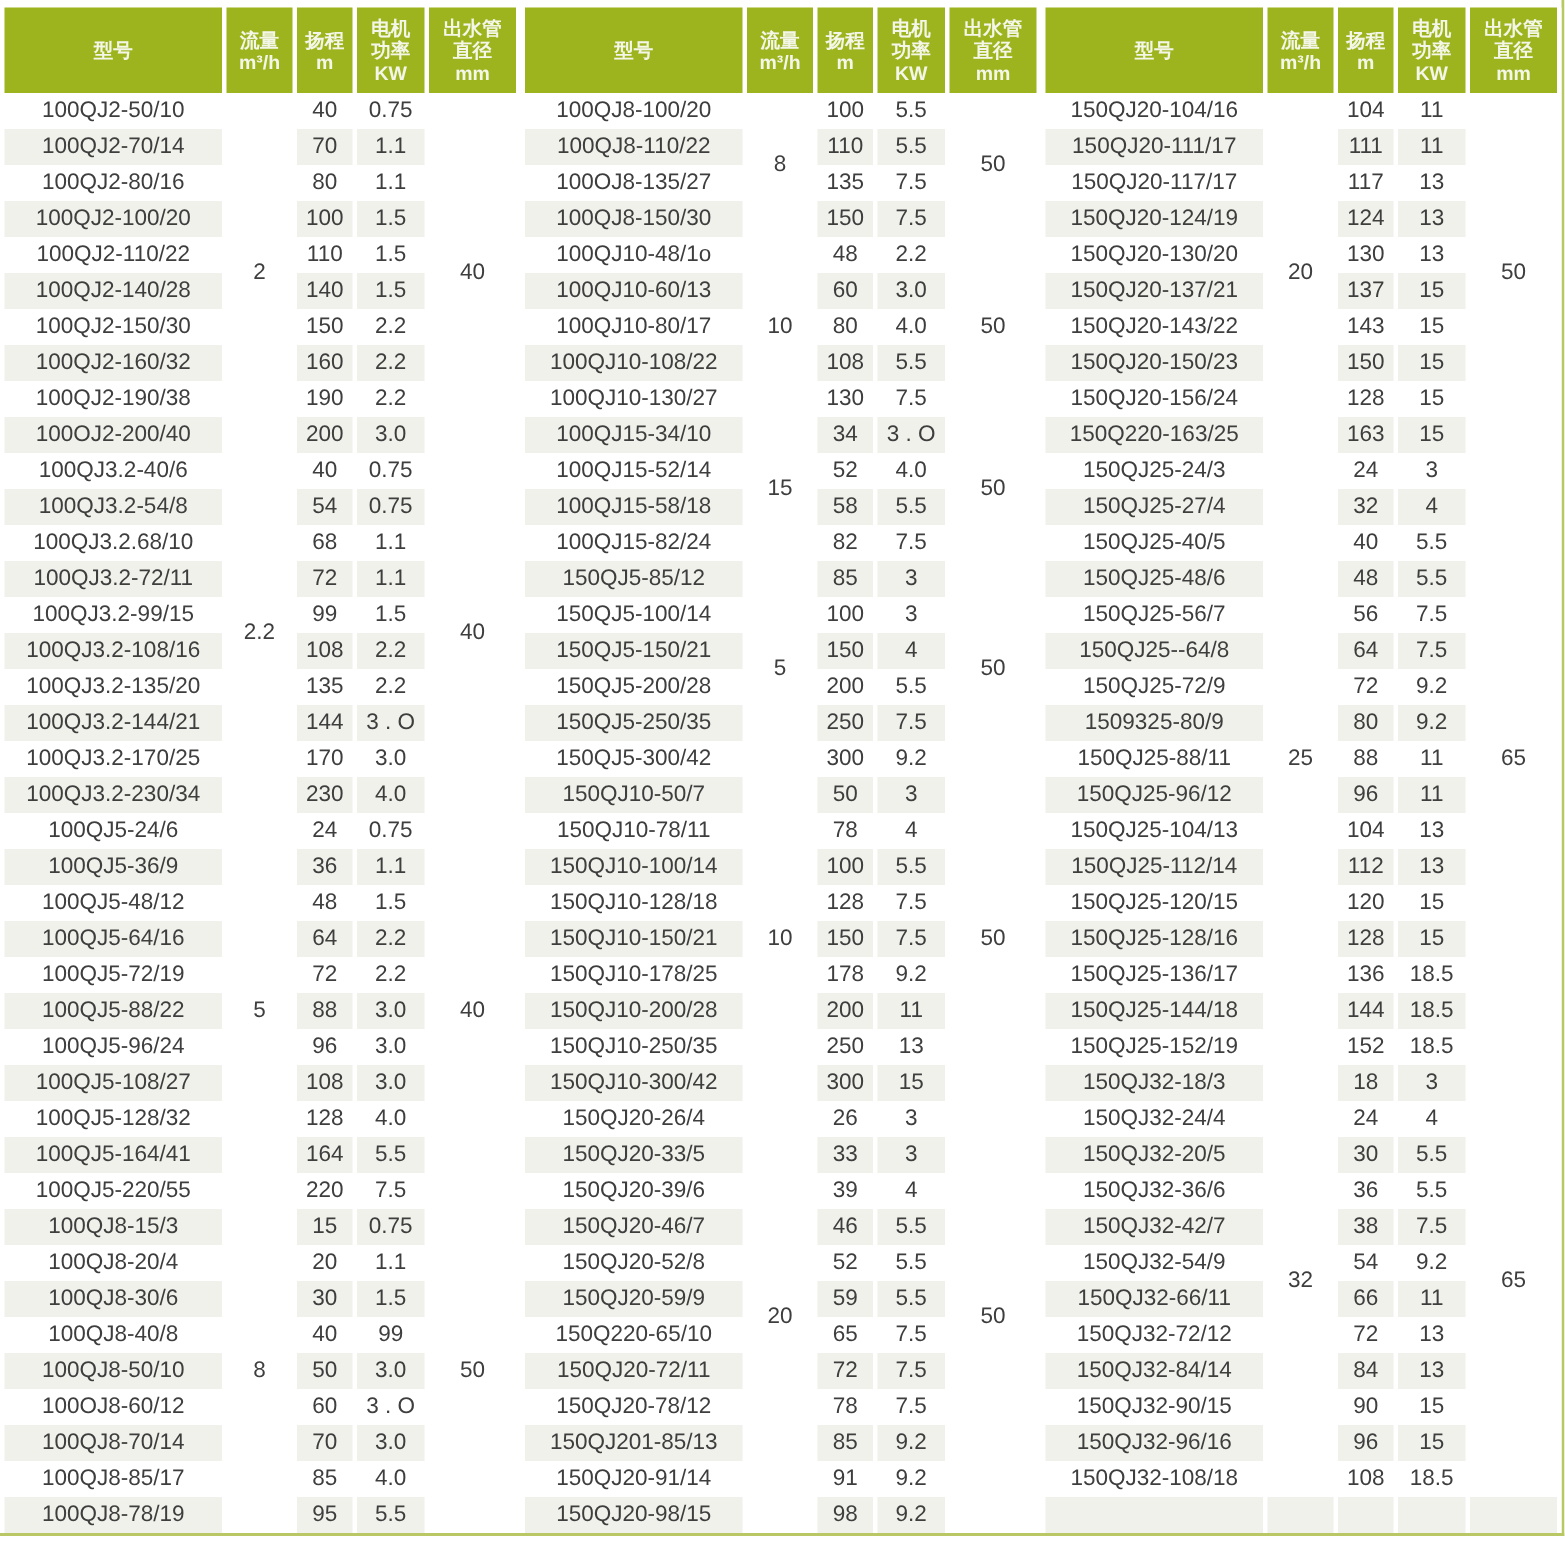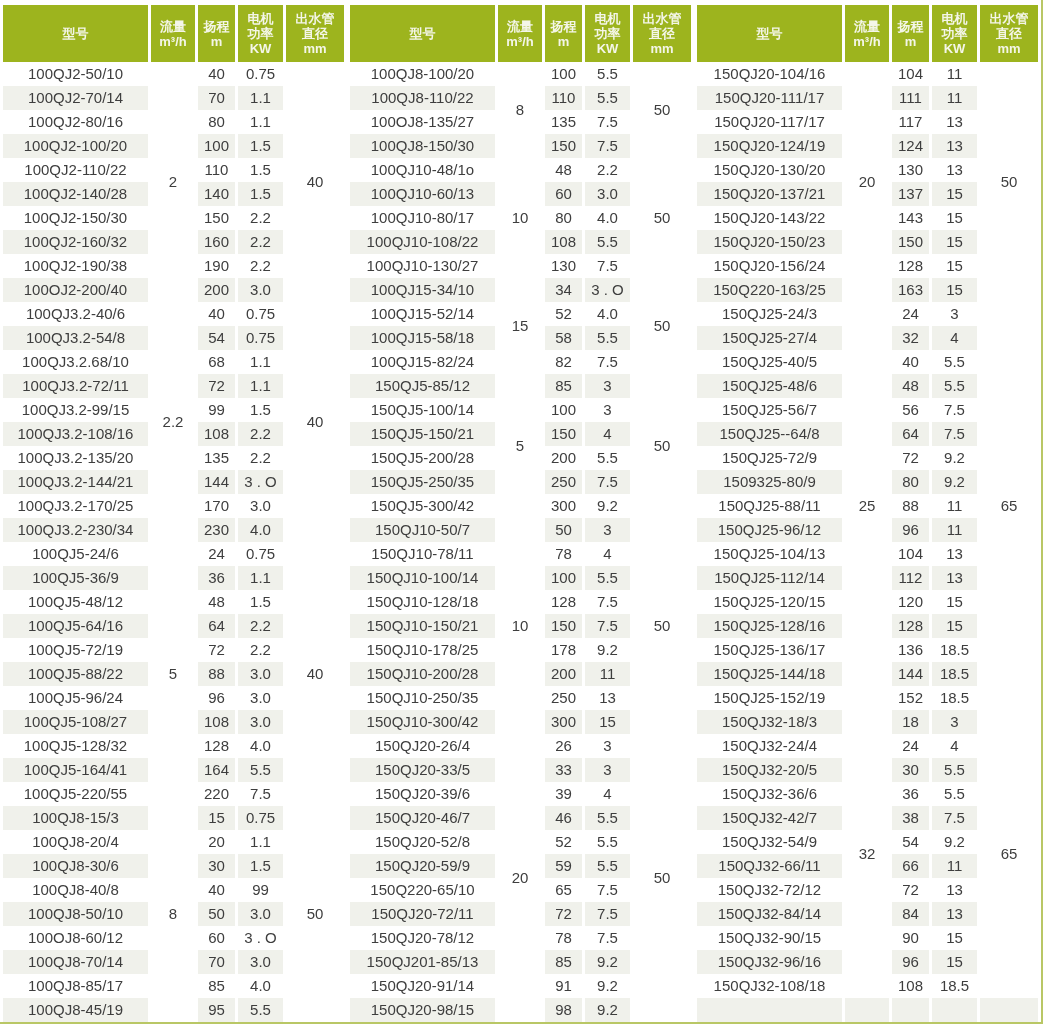--- a/index.html
+++ b/index.html
@@ -291,21 +291,21 @@
           <td>100QJ8-70/14</td>
           <td>70</td>
           <td>3.0</td>
         </tr>
         <tr>
           <td>100QJ8-85/17</td>
           <td>85</td>
           <td>4.0</td>
         </tr>
         <tr>
-          <td>100QJ8-45/19</td>
+          <td>100QJ8-78/19</td>
           <td>95</td>
           <td>5.5</td>
         </tr>
       </tbody>
     </table>
   <table class="spec">
       <colgroup>
         <col class="c-model">
         <col class="c-flow">
         <col class="c-head">

